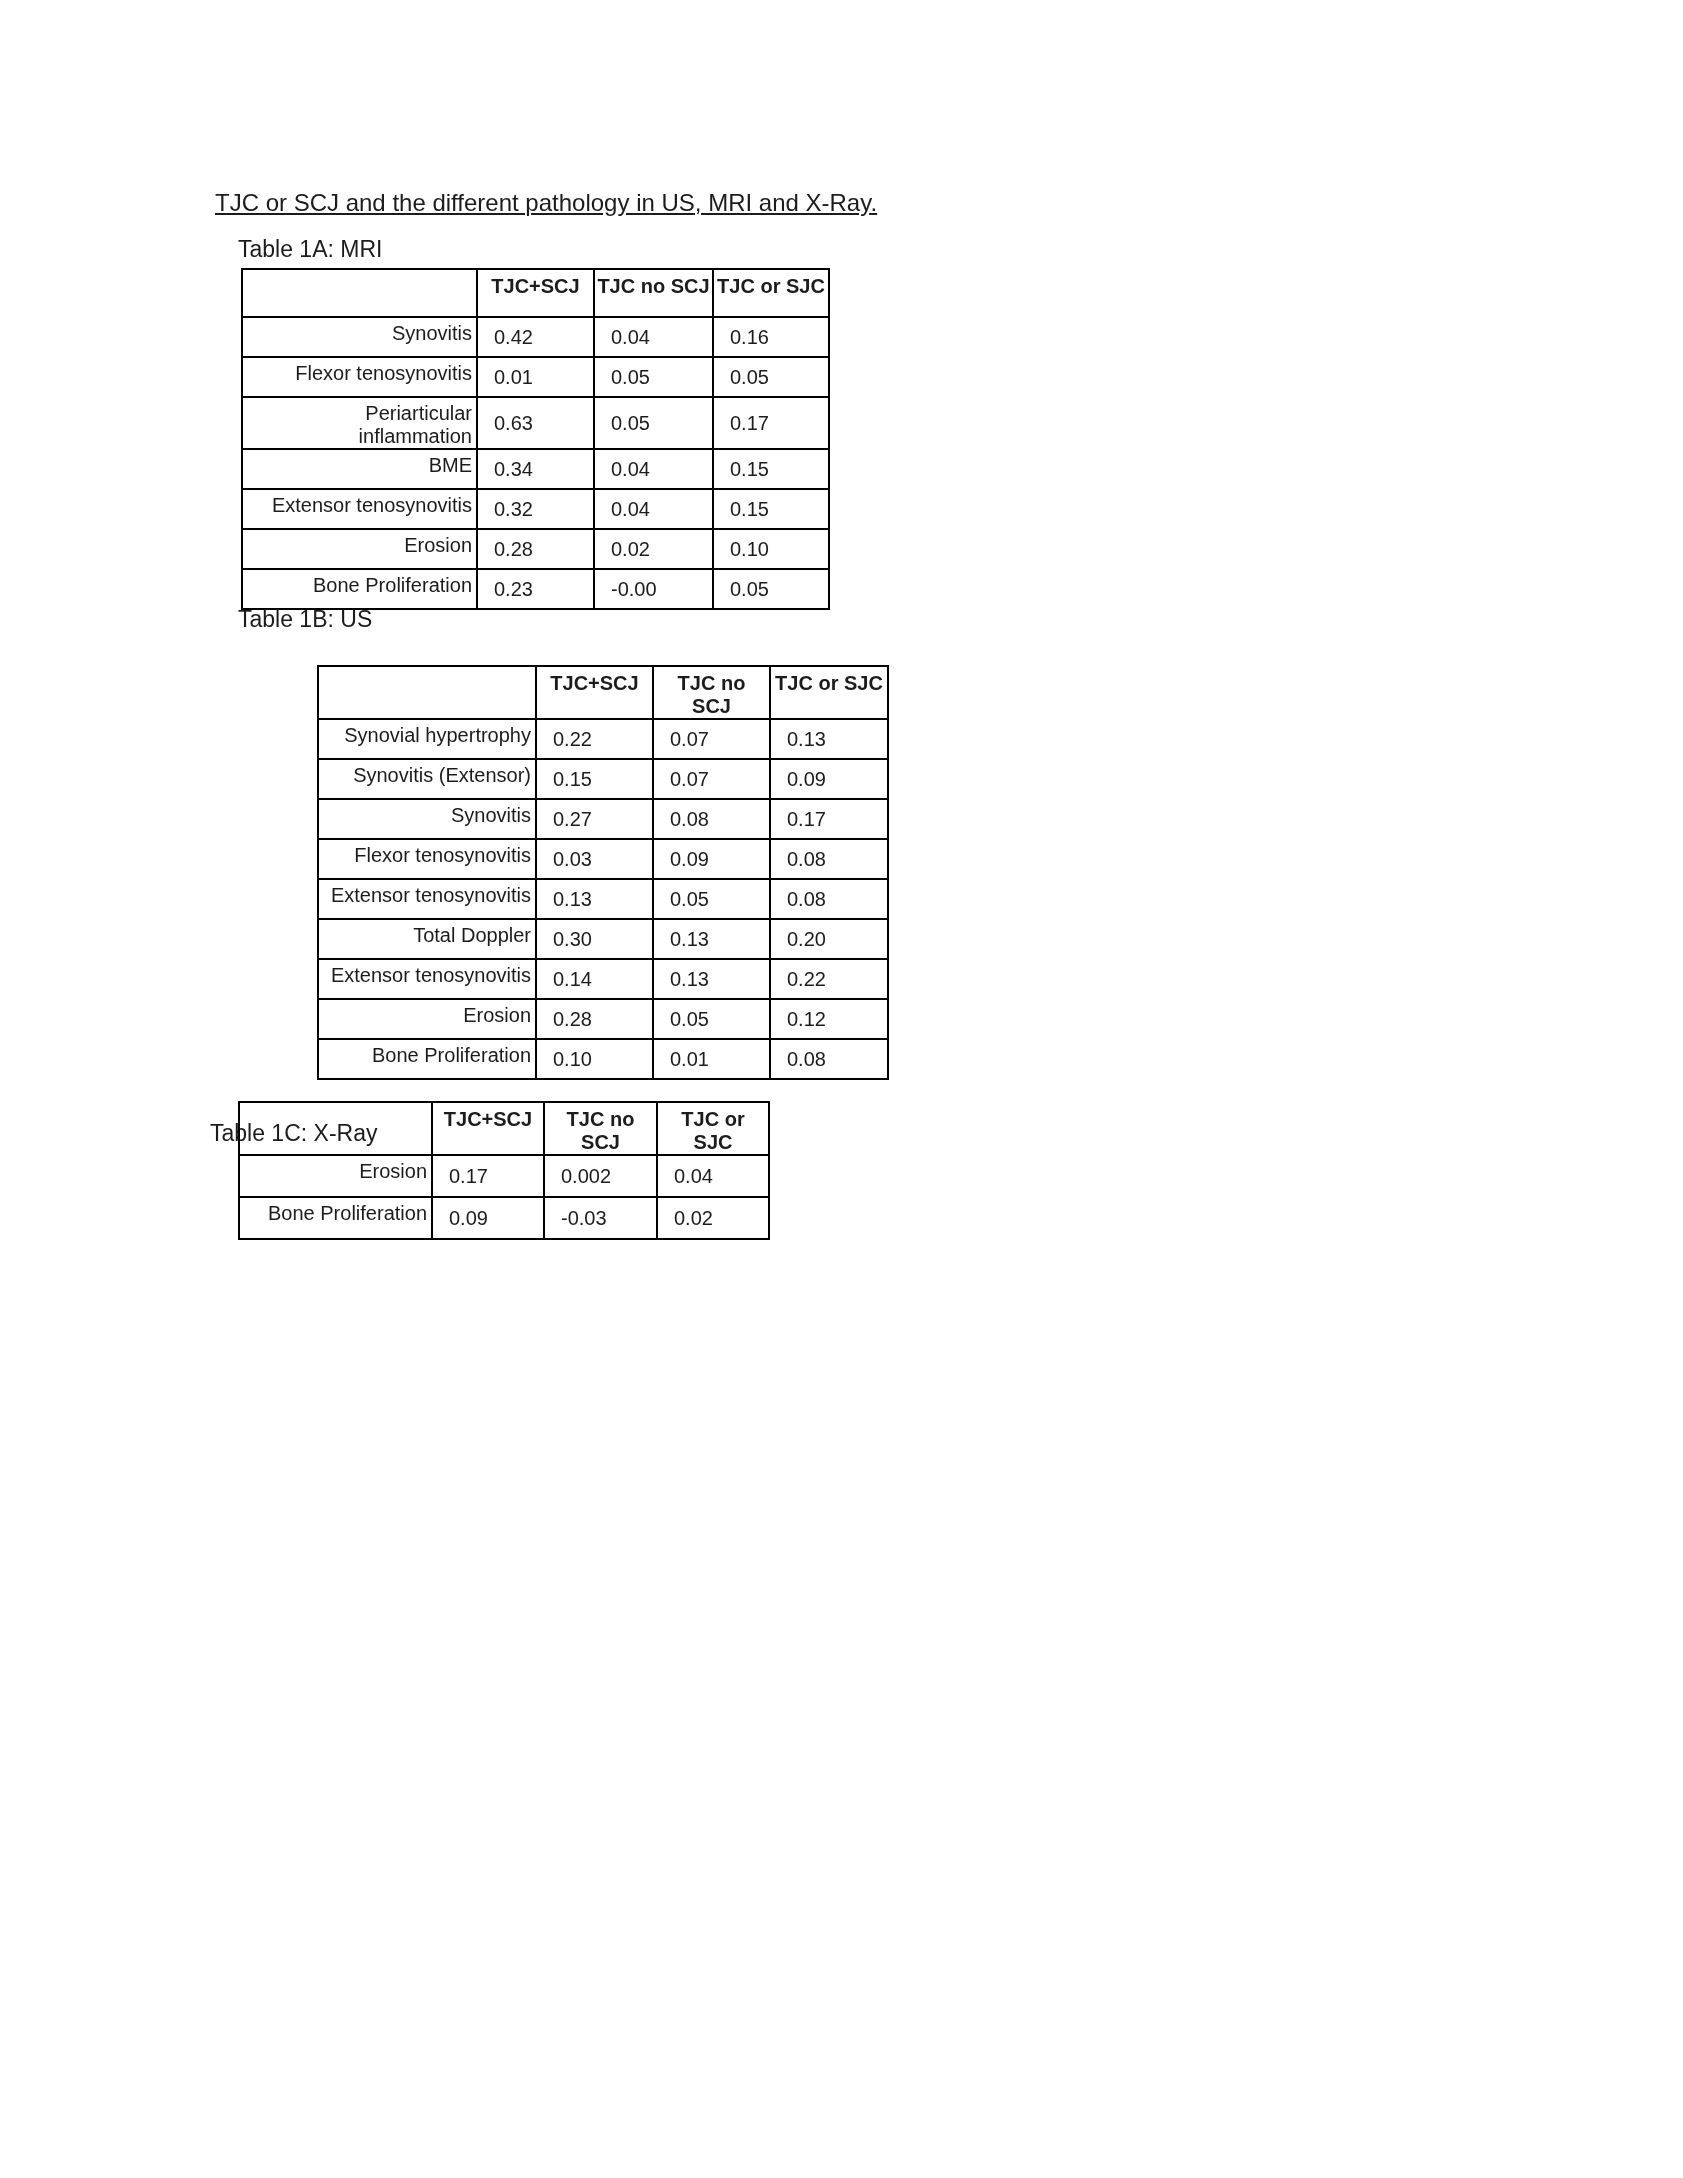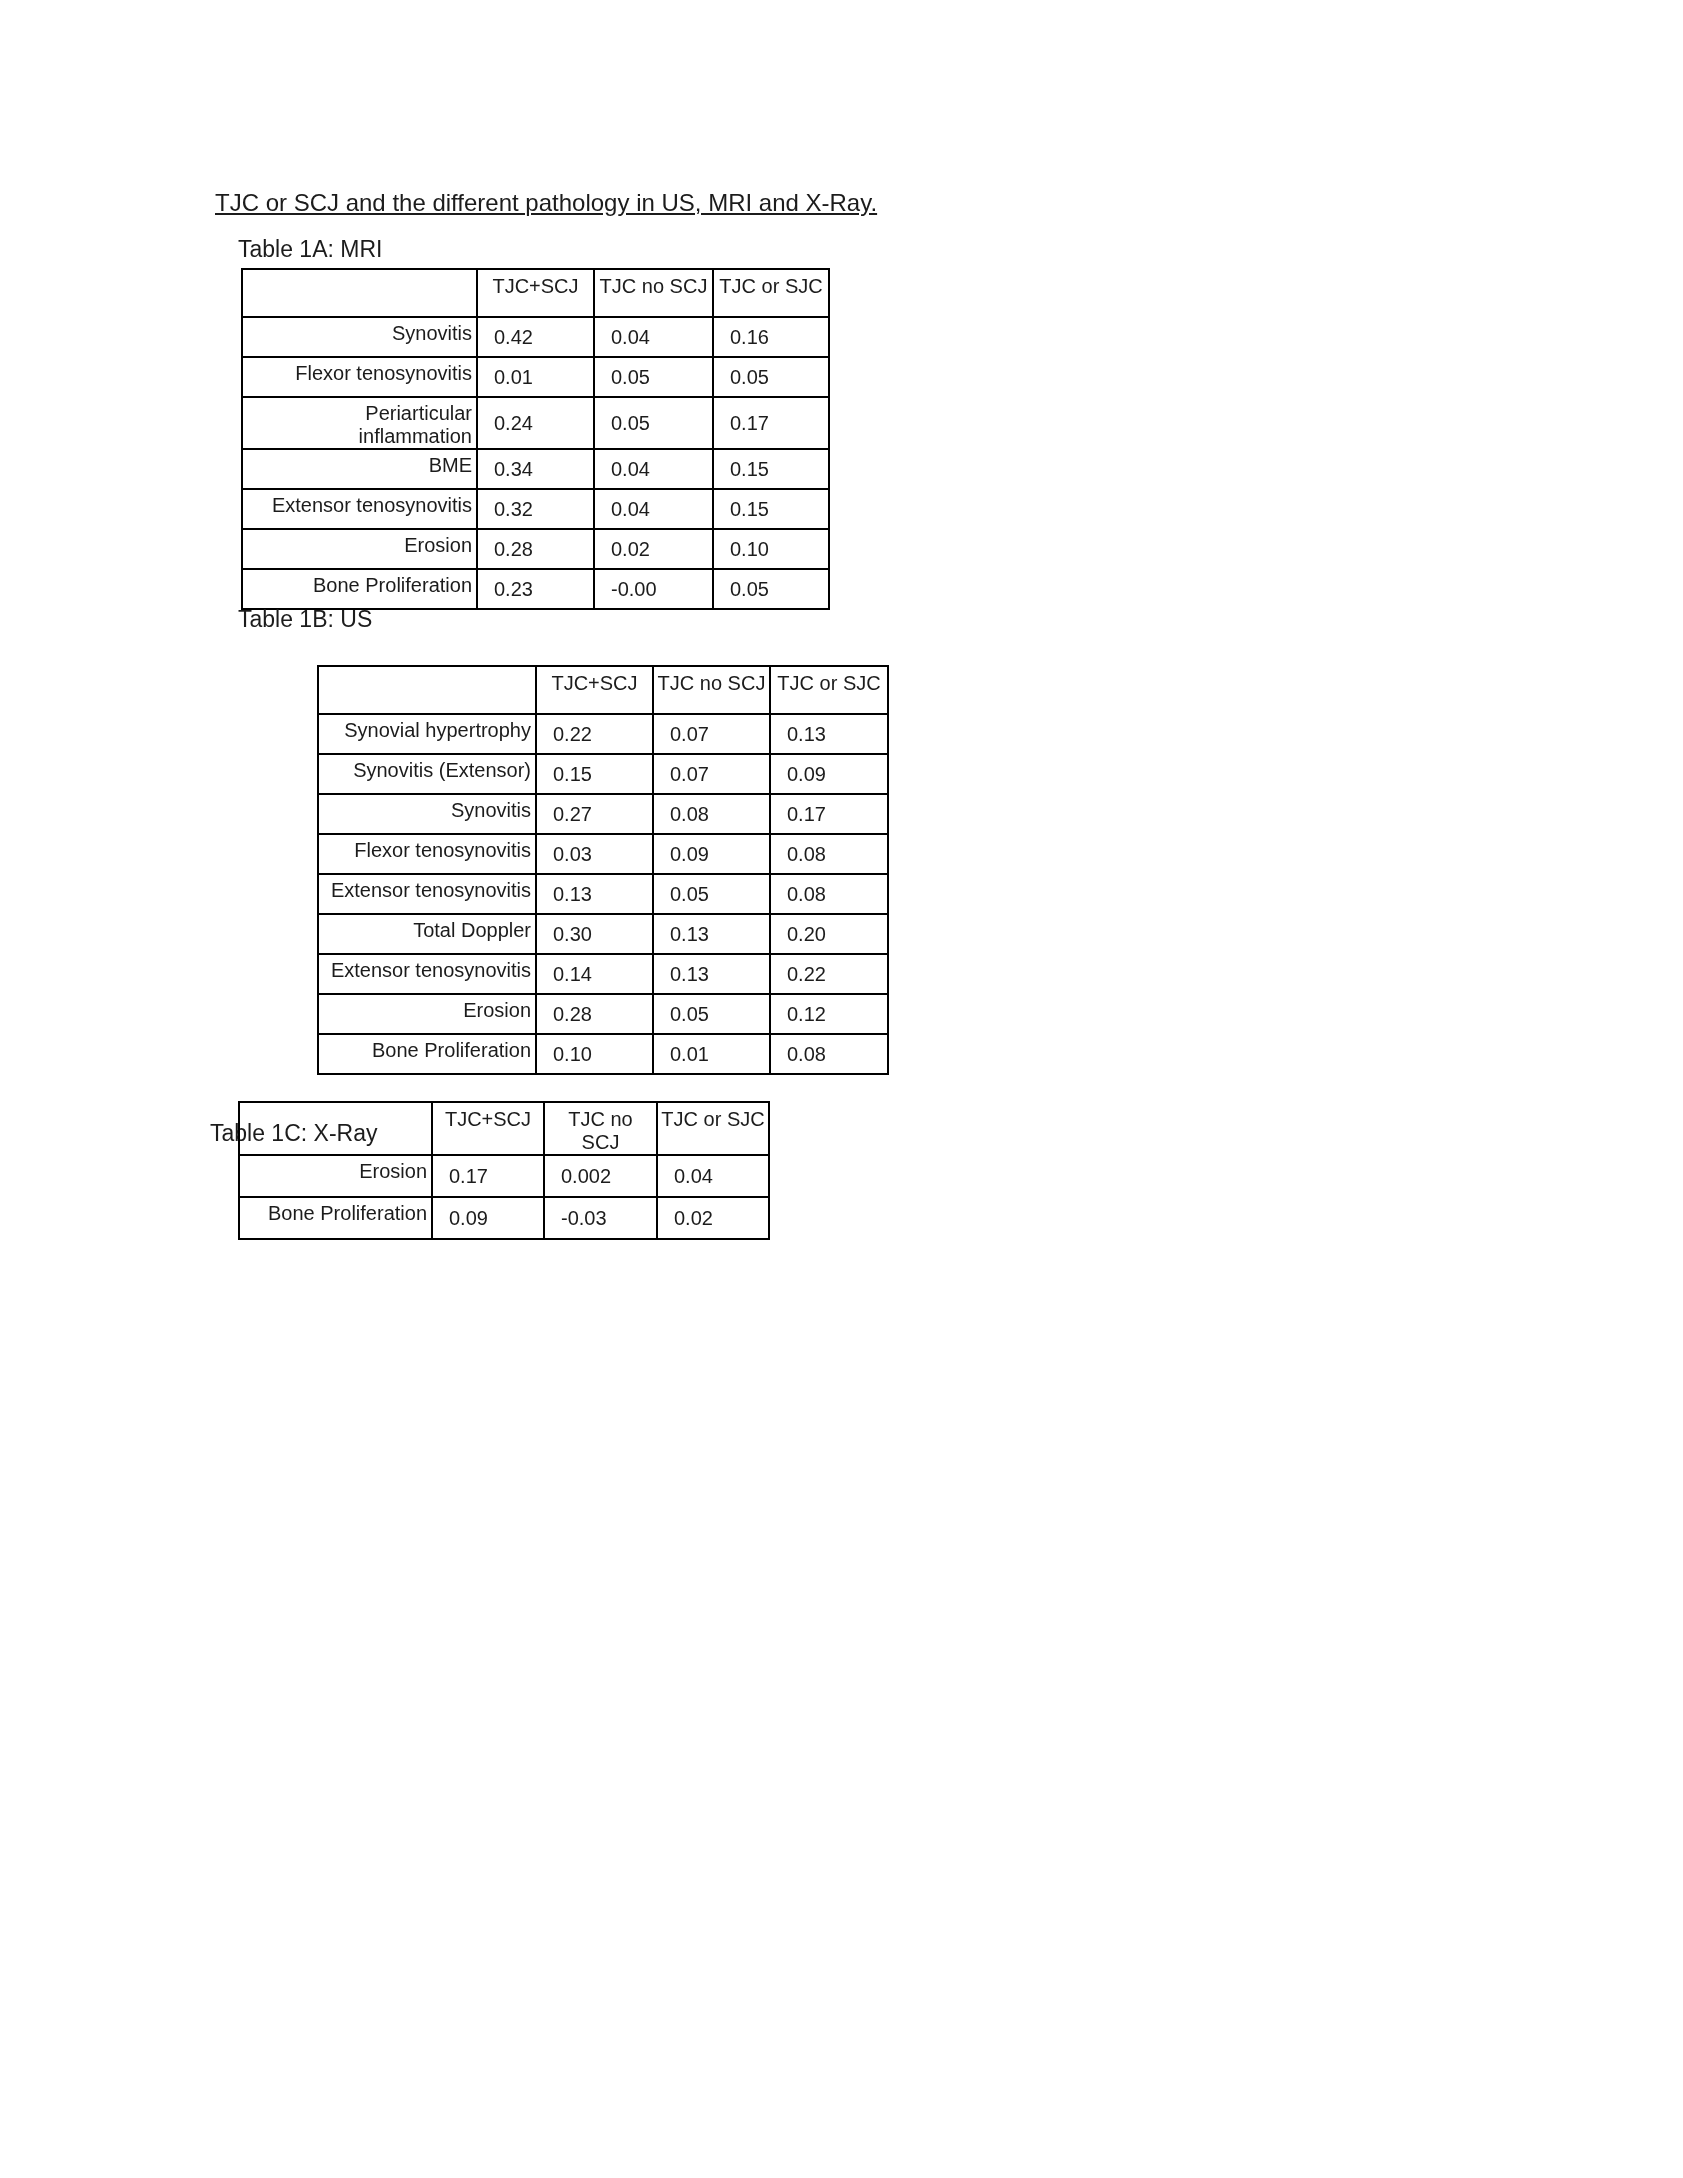--- a/index.html
+++ b/index.html
@@ -38,20 +38,21 @@
   table.tbl th, table.tbl td {
     border: 2px solid #000000;
     font-weight: 400;
     overflow: hidden;
   }
   table.tbl th {
     text-align: center;
     vertical-align: top;
     padding: 5px 2px 0 2px;
     height: 41px;
+    font-weight: bold;
   }
   table.tbl td.lbl {
     text-align: right;
     vertical-align: top;
     padding: 4px 4px 0 8px;
   }
   table.tbl td.val {
     text-align: left;
     vertical-align: middle;
     padding: 0 16px;
@@ -94,21 +95,21 @@
         <td class="val">0.16</td>
       </tr>
       <tr>
         <td class="lbl">Flexor tenosynovitis</td>
         <td class="val">0.01</td>
         <td class="val">0.05</td>
         <td class="val">0.05</td>
       </tr>
       <tr>
         <td class="lbl">Periarticular inflammation</td>
-        <td class="val">0.24</td>
+        <td class="val">0.63</td>
         <td class="val">0.05</td>
         <td class="val">0.17</td>
       </tr>
       <tr>
         <td class="lbl">BME</td>
         <td class="val">0.34</td>
         <td class="val">0.04</td>
         <td class="val">0.15</td>
       </tr>
       <tr>

